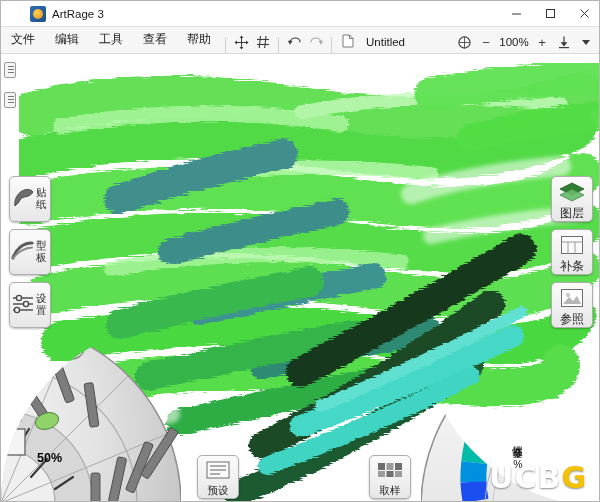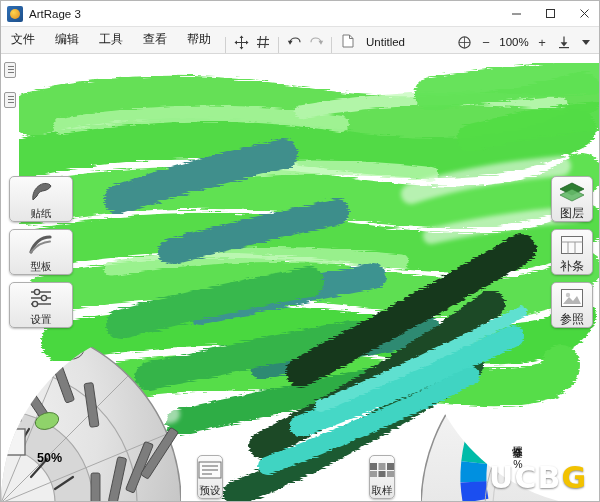--- a/index.html
+++ b/index.html
@@ -15,21 +15,21 @@
     background: #f0f0f0;
     overflow: hidden;
     border: 1px solid #b5b5b5;
   }
 
   
   #titlebar {
     position: absolute; left: 0; top: 0; width: 600px; height: 26px;
     background: #ffffff;
     border-bottom: 1px solid #e2e2e2;
-    display: flex; align-items: center;
+    display: flex; align-items: center; padding-left: 23px;
   }
   #app-icon {
     width: 16px; height: 16px; margin-left: 6px; margin-right: 6px;
     border-radius: 2px;
     background: linear-gradient(135deg,#2f6fb5 0%, #1d4f8a 100%);
     position: relative; flex: 0 0 auto;
   }
   #app-icon::after {
     content: ""; position: absolute; left: 3px; top: 3px;
     width: 10px; height: 10px; border-radius: 50%;
@@ -98,24 +98,24 @@
     border: 1px solid #9a9a9a; background: #f4f4f4; border-radius: 2px;
   }
   .strip-handle::after {
     content: ""; position: absolute; left: 3px; top: 3px;
     width: 6px; height: 1px; background: #7a7a7a;
     box-shadow: 0 3px 0 #7a7a7a, 0 6px 0 #7a7a7a;
   }
 
   
   .side-btn {
-    position: absolute; width: 64px; height: 46px;
+    position: absolute; width: 42px; height: 46px;
     background: linear-gradient(180deg,#fbfbfb 0%,#e7e7e7 100%);
     border: 1px solid #aeaeae; border-radius: 5px;
-    display: flex; flex-direction: column; align-items: center;
+    display: flex; align-items: center;
     justify-content: flex-end; padding-bottom: 2px;
     box-shadow: 0 1px 2px rgba(0,0,0,.25);
   }
   .side-btn .lbl { font-size: 10.5px; color: #262626; line-height: 12px; }
   .side-btn .ico { flex: 1; display: flex; align-items: center; justify-content: center; }
   #btn-stickers { left: 8px; top: 122px; }
   #btn-stencils { left: 8px; top: 175px; }
   #btn-settings { left: 8px; top: 228px; }
 
   .right-btn {
@@ -127,21 +127,21 @@
     box-shadow: 0 1px 2px rgba(0,0,0,.25);
   }
   .right-btn .lbl { font-size: 12px; color: #262626; line-height: 12px; }
   .right-btn .ico { flex: 1; display: flex; align-items: center; justify-content: center; }
   #btn-layers { right: 8px; top: 122px; }
   #btn-scraps { right: 8px; top: 175px; align-items: center; }
   #btn-refs   { right: 8px; top: 228px; }
 
   
   .bottom-btn {
-    position: absolute; width: 26px; height: 44px;
+    position: absolute; width: 42px; height: 44px;
     background: linear-gradient(180deg,#fbfbfb 0%,#e7e7e7 100%);
     border: 1px solid #aeaeae; border-radius: 5px;
     display: flex; flex-direction: column; align-items: center;
     justify-content: center; padding-bottom: 2px;
     box-shadow: 0 1px 2px rgba(0,0,0,.25);
   }
   .bottom-btn .lbl { font-size: 10.5px; color: #262626; line-height: 12px; }
   .bottom-btn .ico { flex: 1; display: flex; align-items: center; justify-content: center; }
   #btn-preview { left: 196px; bottom: 4px; }
   #btn-sample  { left: 368px; bottom: 4px; }

